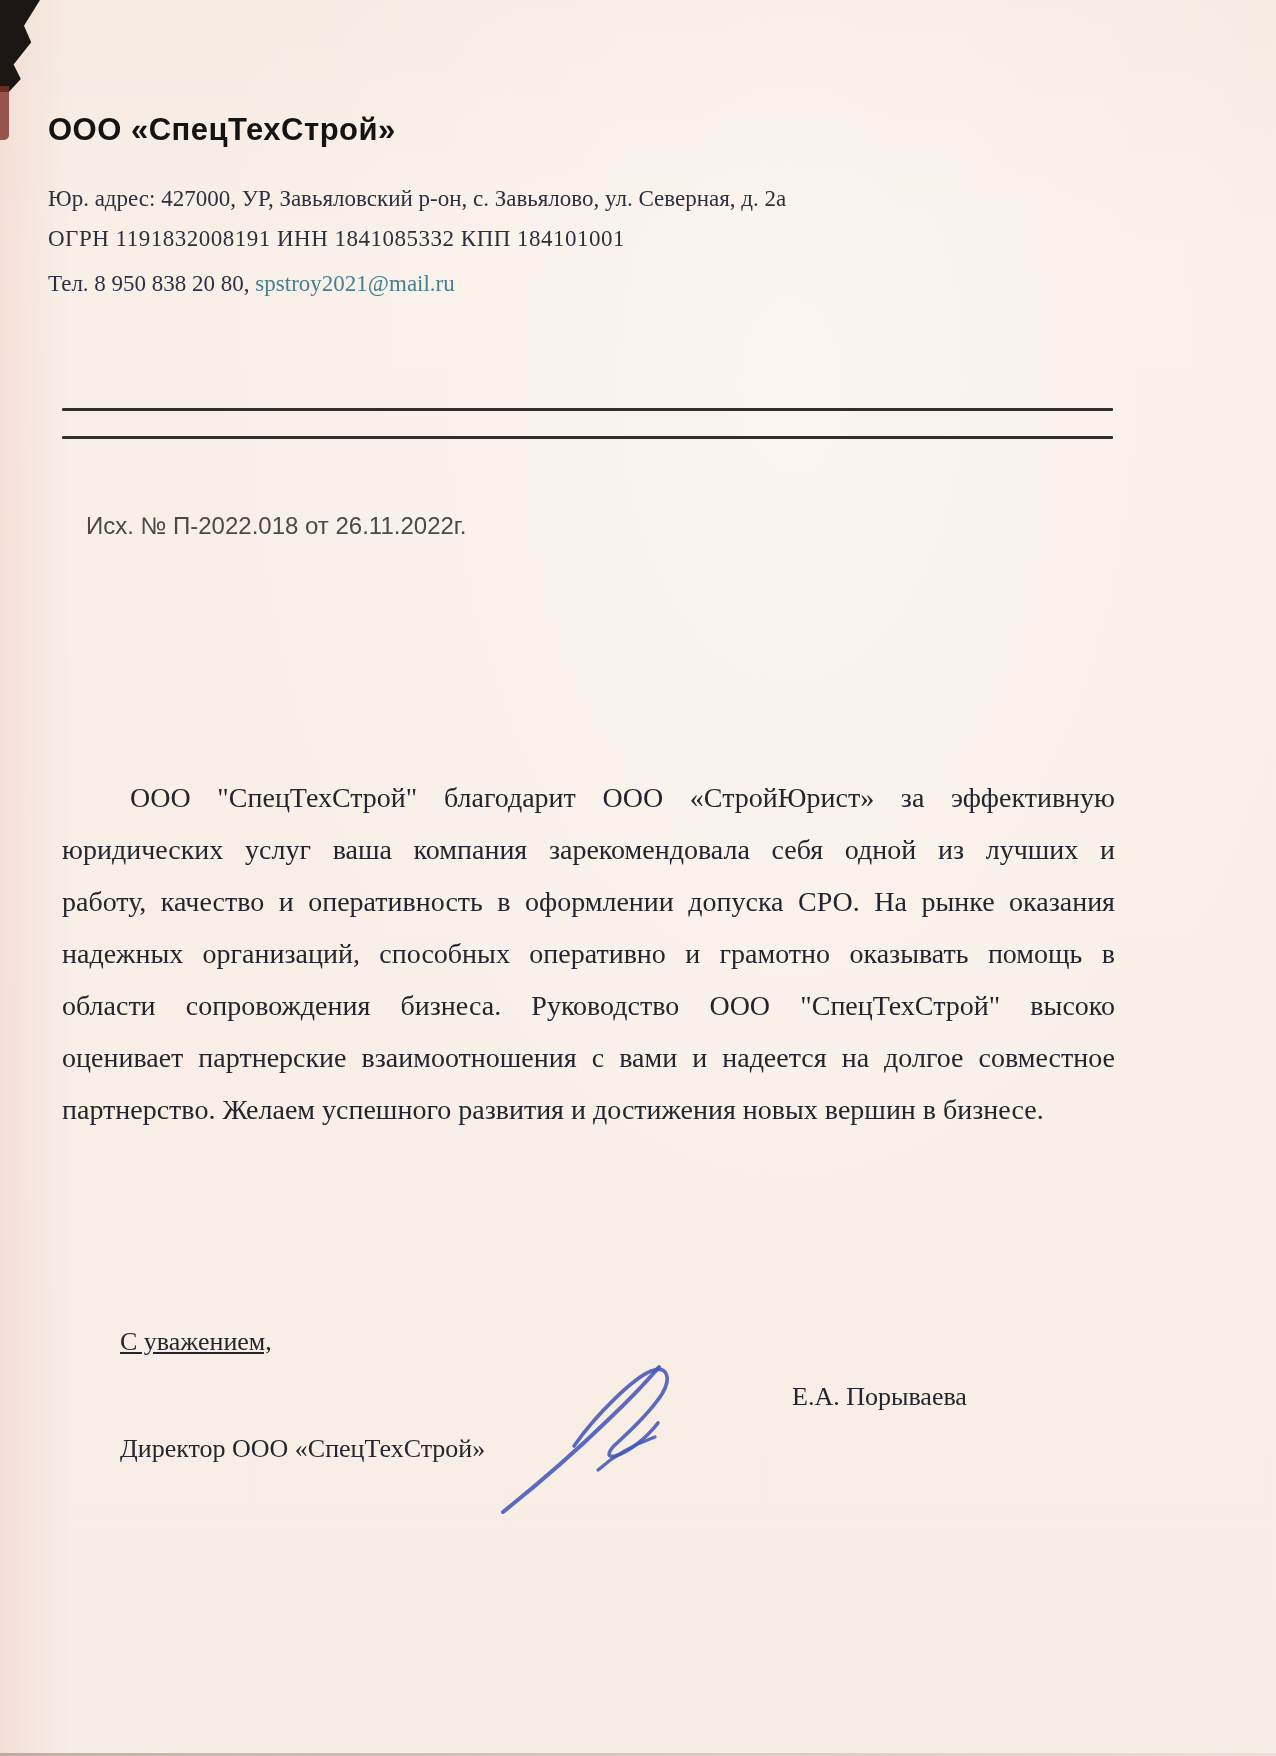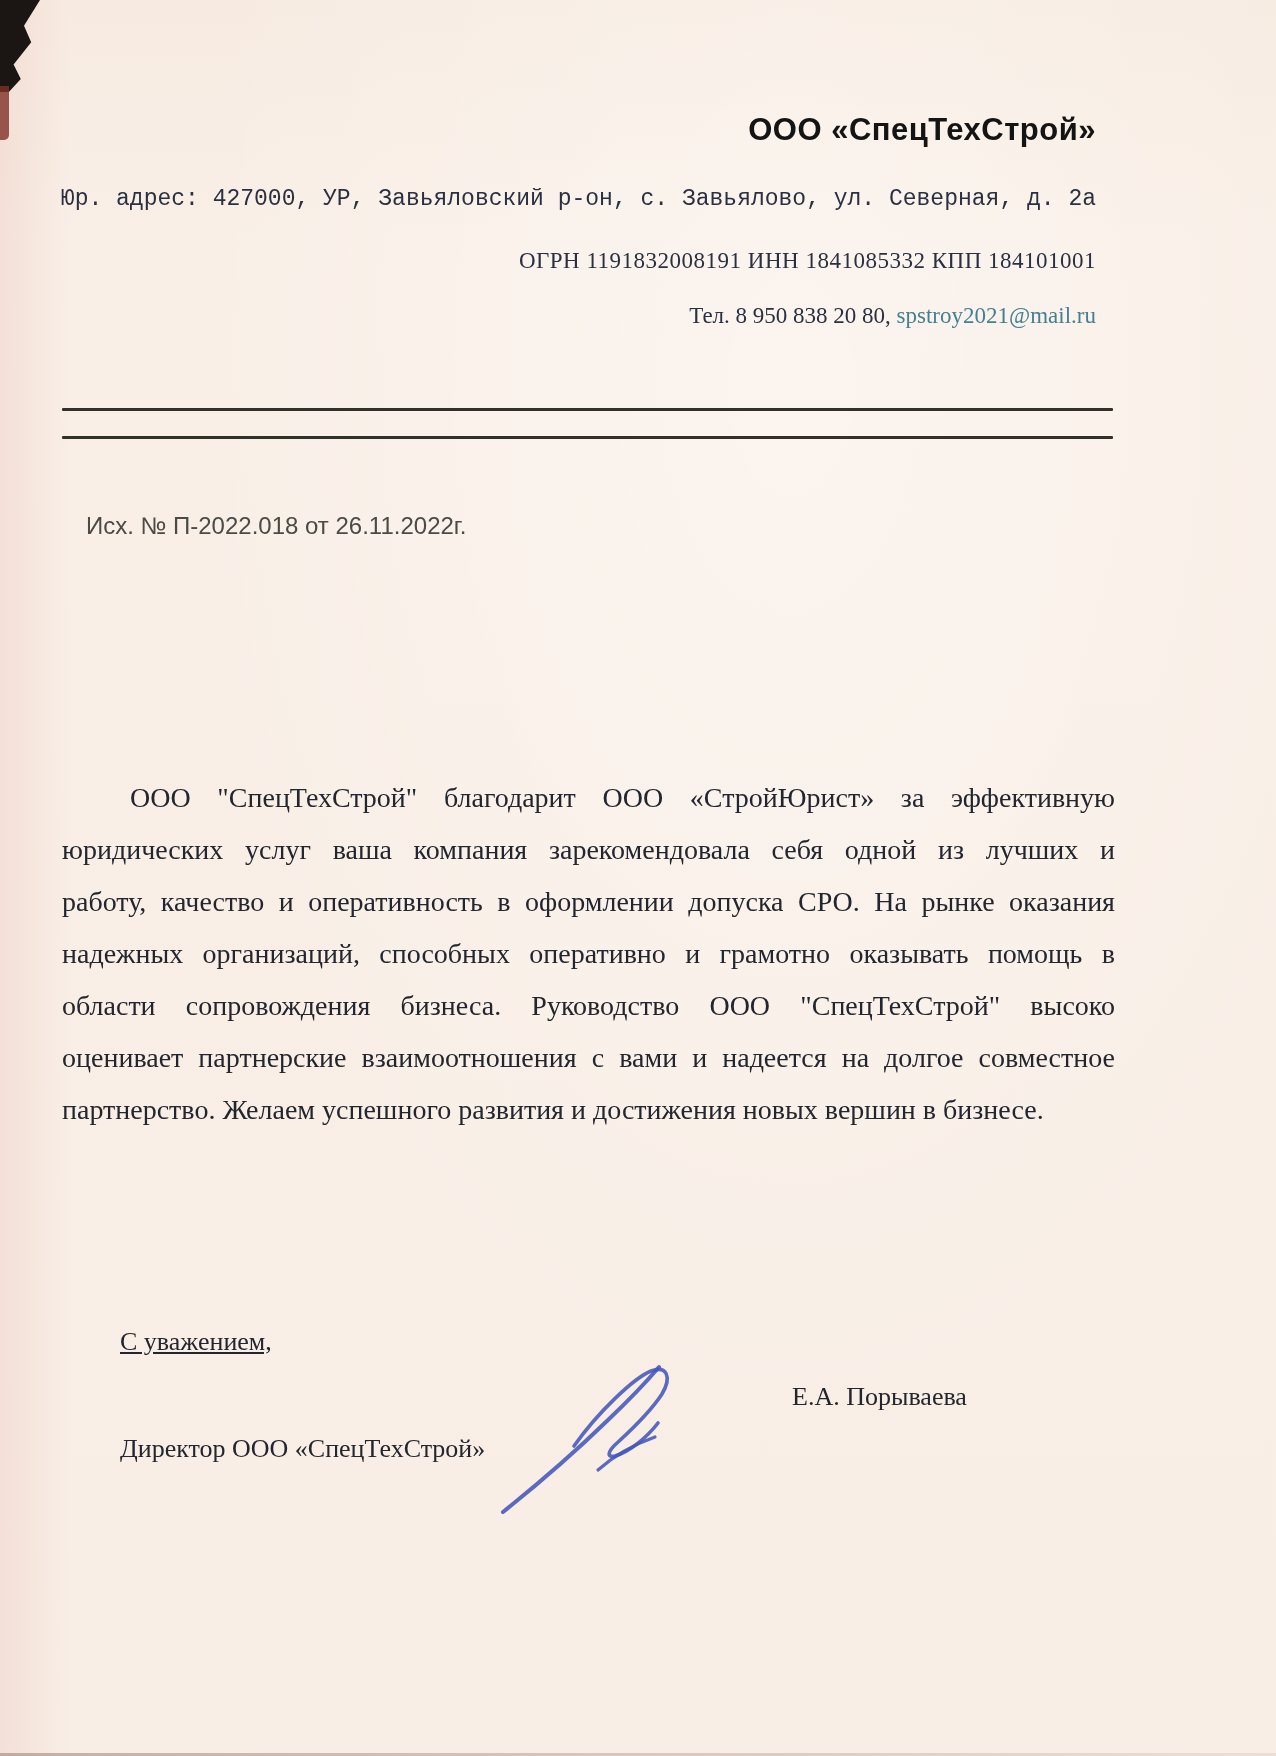--- a/index.html
+++ b/index.html
@@ -16,29 +16,29 @@
     background-color:var(--paper, #f8eee5);
   }
   
   .corner-blob{position:absolute;left:0;top:0;width:40px;height:92px;background:#1b1613;
     clip-path:polygon(0 0,100% 0,60% 28%,78% 46%,34% 70%,52% 86%,22% 100%,0 100%);}
   .edge-streak{position:absolute;left:0;top:86px;width:9px;height:54px;background:#7e3128;opacity:.8;border-radius:0 0 5px 0;}
   .bottom-edge{position:absolute;left:0;bottom:0;width:100%;height:3px;
     background:linear-gradient(90deg,rgba(150,125,115,.55),rgba(200,175,165,.25));}
 
   
-  .header{position:absolute;left:40px;top:112px;width:1056px;text-align:right;}
+  .header{position:absolute;left:48px;top:112px;width:1056px;text-align:left;}
   .company-title{
     font-family:"Liberation Sans","DejaVu Sans",sans-serif;
     font-weight:bold;font-size:31px;line-height:36px;color:#141414;letter-spacing:.5px;
     margin-bottom:36px;
   }
   .hline{font-size:23px;line-height:30px;color:var(--header-text,#2b3040);}
-  .hline.addr{margin-bottom:32px;font-family:Liberation Mono, monospace;}
-  .hline.ogrn{margin-bottom:25px;letter-spacing:.5px;}
+  .hline.addr{margin-bottom:10px;}
+  .hline.ogrn{margin-bottom:15px;letter-spacing:.5px;}
   .email{color:var(--email-teal,#45808f);}
 
   .rule{position:absolute;left:62px;width:1051px;height:3px;background:var(--rule-dark,#32302b);border-radius:1px;}
   .rule-1{top:408px;}
   .rule-2{top:436px;}
 
   
   .ref-row{position:absolute;left:62px;top:512px;width:1095px;display:flex;justify-content:space-between;
     font-family:"Liberation Sans","DejaVu Sans",sans-serif;font-size:24px;color:var(--muted-text,#4a4a46);}
   .ref-row .out-number{padding-left:24px;}

